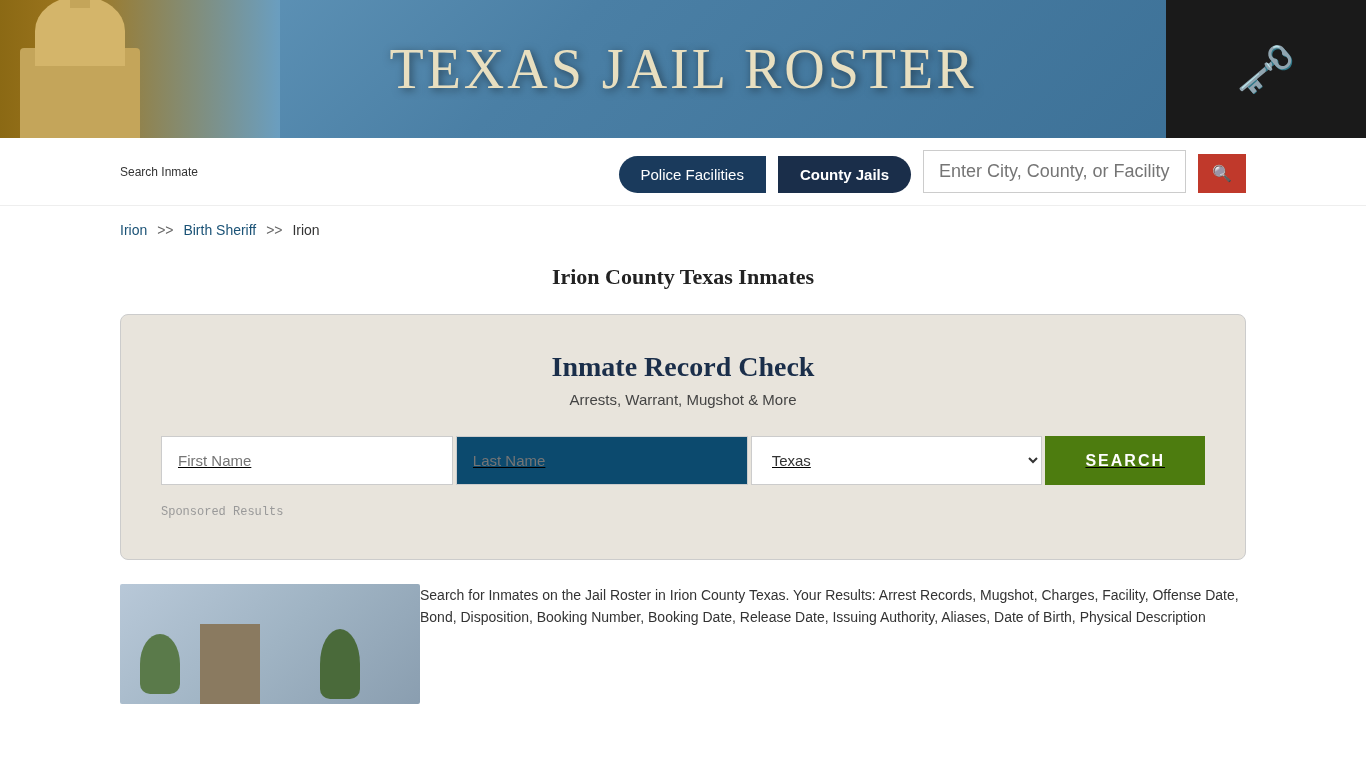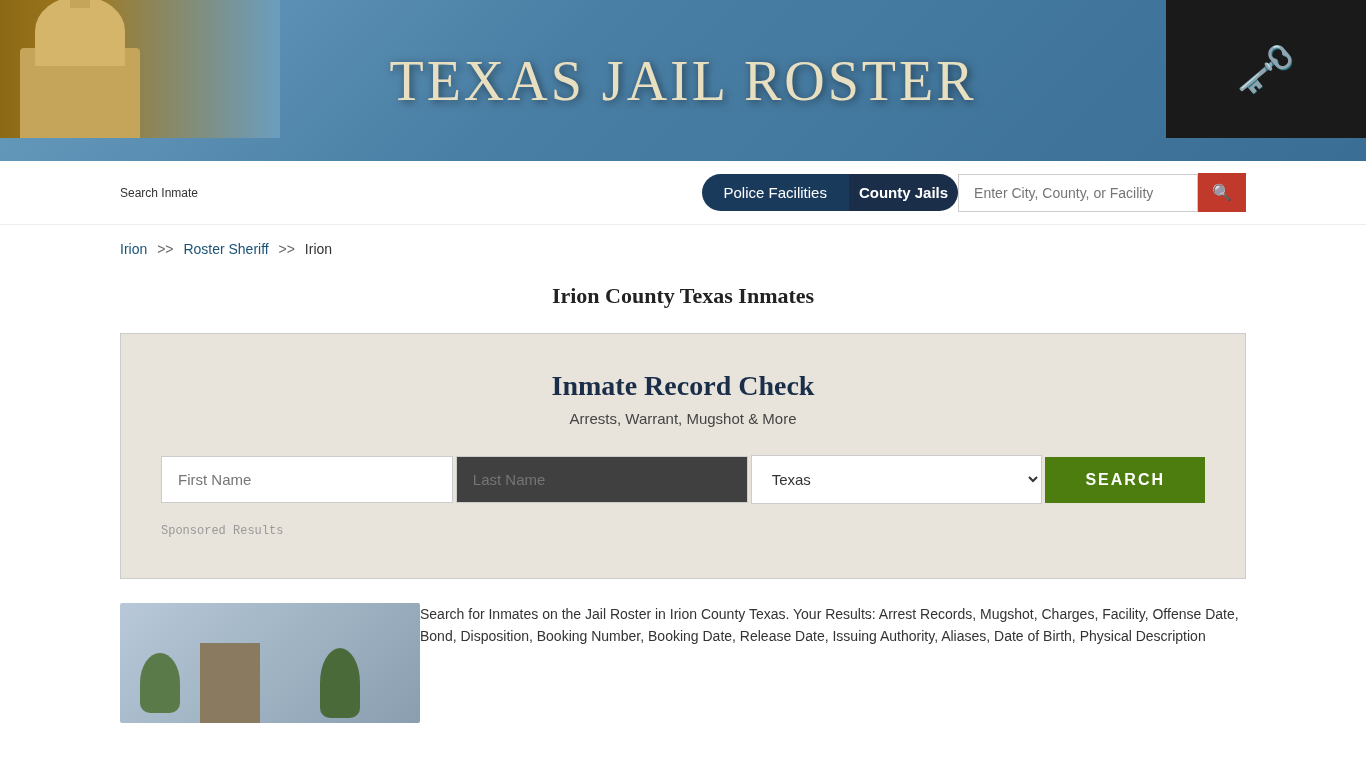--- a/index.html
+++ b/index.html
@@ -1,21 +1,21 @@
 <!DOCTYPE html>
 <html><head>
   <meta charset="utf-8">
   <style>
     * { margin: 0; padding: 0; box-sizing: border-box; }
     body { font-family: Georgia, 'Times New Roman', serif; background: #fff; width: 1366px; }
 
     
     .header-banner {
       width: 1366px;
-      height: 161px;
+      height: 138px;
       background: linear-gradient(135deg, #6a9ec0 0%, #4a7fa5 40%, #3a6e94 100%);
       position: relative;
       overflow: hidden;
       display: flex;
       align-items: center;
       justify-content: center;
     }
     .banner-left-img {
       position: absolute;
       left: 0;
@@ -88,49 +88,49 @@
       background: #fff;
       border-bottom: 1px solid #eee;
     }
     .nav-left {
       font-family: Arial, sans-serif;
       font-size: 12px;
       color: #333;
     }
     .nav-right {
       display: flex;
-      align-items: center;
-      gap: 0;
+      align-items: flex-end;
+      gap: 12px;
     }
     .nav-btn-police {
       background: #1a3a5c;
       color: #fff;
       padding: 10px 22px;
       border: none;
       font-size: 15px;
       cursor: pointer;
       border-radius: 25px 0 0 25px;
       font-family: Arial, sans-serif;
     }
     .nav-btn-county {
       background: #1a2e4a;
       color: #fff;
-      padding: 10px 10px;
+      padding: 10px 22px;
       border: none;
       font-size: 15px;
       cursor: pointer;
       border-radius: 0 25px 25px 0;
       font-family: Arial, sans-serif;
       font-weight: bold;
     }
     .nav-search-input {
       padding: 10px 15px;
       border: 1px solid #ccc;
-      font-size: 14px;
-      width: 240px;
+      font-size: 18px;
+      width: 263px;
       font-family: Arial, sans-serif;
       color: #999;
       outline: none;
     }
     .nav-search-btn {
       background: #c0392b;
       border: none;
       padding: 10px 14px;
       cursor: pointer;
       color: #fff;
@@ -165,60 +165,60 @@
       color: #222;
       padding: 10px 0 24px 0;
     }
 
     
     .record-check-section {
       margin: 0 120px;
       background: #e8e4dc;
       border: 1px solid #ccc;
       padding: 36px 40px 40px 40px;
-      border-radius: 0;
+      border-radius: 8px;
     }
     .record-check-title {
       text-align: center;
       font-family: Georgia, serif;
       font-size: 28px;
       font-weight: bold;
       color: #1a2e4a;
       margin-bottom: 8px;
     }
     .record-check-subtitle {
       text-align: center;
       font-family: Arial, sans-serif;
       font-size: 15px;
       color: #444;
       margin-bottom: 28px;
     }
     .search-fields {
       display: flex;
       gap: 3px;
-      align-items: center;
+      text-decoration: underline;
     }
     .search-input-first {
       flex: 1;
       padding: 14px 16px;
       border: 1px solid #ccc;
       font-size: 15px;
       font-family: Arial, sans-serif;
       color: #999;
       background: #fff;
       outline: none;
     }
     .search-input-last {
       flex: 1;
       padding: 14px 16px;
       border: 1px solid #ccc;
       font-size: 15px;
       font-family: Arial, sans-serif;
       color: #999;
-      background: #404040;
+      background: #0c4a6e;
       outline: none;
     }
     .state-select {
       flex: 1;
       padding: 14px 16px;
       border: 1px solid #ccc;
       font-size: 15px;
       font-family: Arial, sans-serif;
       color: #333;
       background: #fff;
@@ -317,21 +317,21 @@
     <input class="nav-search-input" type="text" placeholder="Enter City, County, or Facility" style="">
     <button class="nav-search-btn">
       <span>🔍</span>
     </button>
   </div>
 </div>
 
 <div class="breadcrumb">
   <a href="#">Irion</a>
   <span class="breadcrumb-sep">&gt;&gt;</span>
-  <a href="#">Roster Sheriff</a>
+  <a href="#">Birth Sheriff</a>
   <span class="breadcrumb-sep">&gt;&gt;</span>
   <span class="breadcrumb-current">Irion</span>
 </div>
 
 <h1 class="page-title">Irion County Texas Inmates</h1>
 
 <div class="record-check-section">
   <div class="record-check-title">Inmate Record Check</div>
   <div class="record-check-subtitle">Arrests, Warrant, Mugshot &amp; More</div>
   <div class="search-fields">

